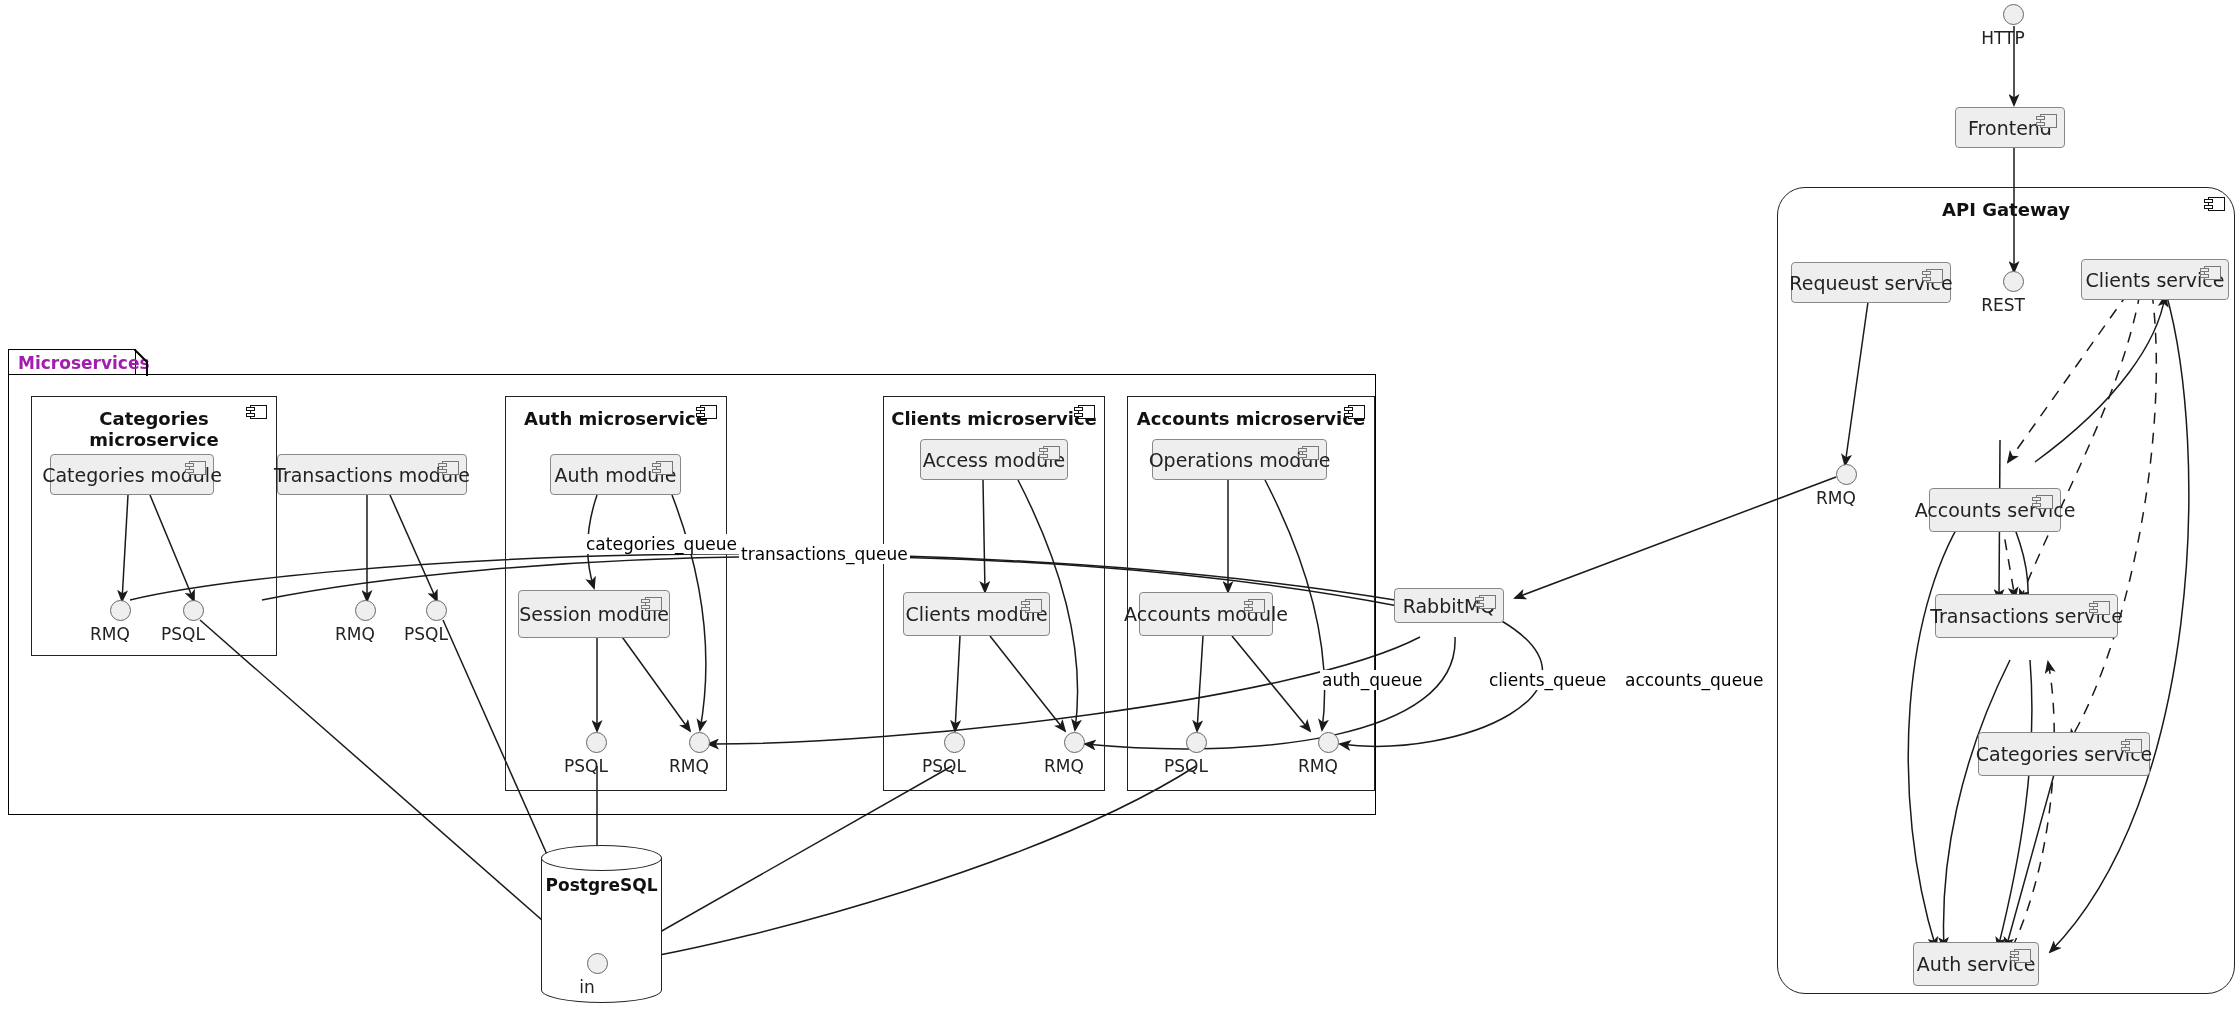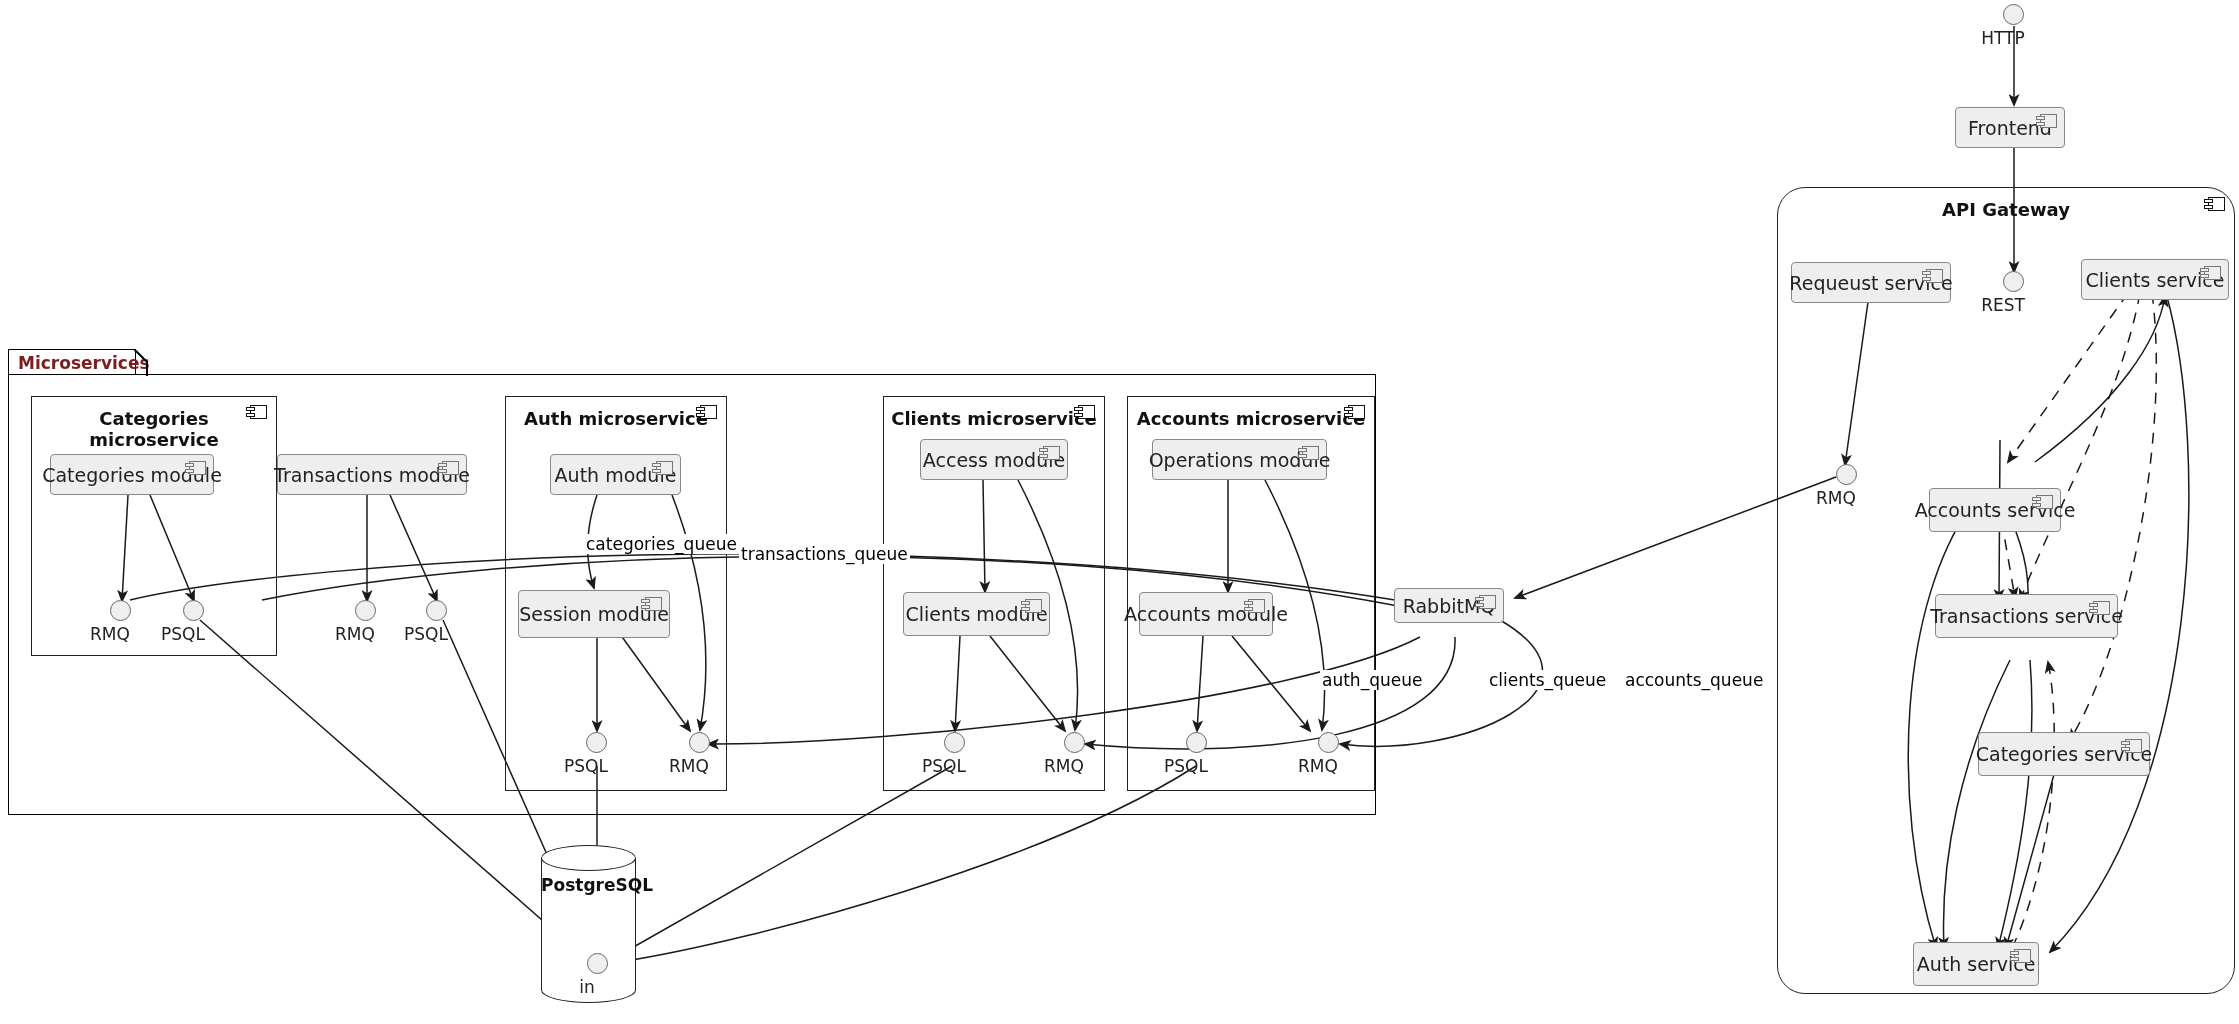--- a/index.html
+++ b/index.html
@@ -26,21 +26,21 @@
        box-sizing:border-box;z-index:2;}
   .box > .title{position:absolute;left:0;right:0;top:11px;text-align:center;
        font-weight:bold;font-size:18px;color:#111;}
   .box .cicon .body,.box .cicon .tab1,.box .cicon .tab2{border-color:#111;background:#fff;}
 
   
   .pkg{position:absolute;z-index:1;}
   .pkg .tab{position:absolute;left:0;top:0;height:26px;
        border:1.8px solid #000;border-bottom:none;box-sizing:border-box;background:#fff;
        display:flex;align-items:center;}
-  .pkg .tab span{font-weight:bold;font-size:17px;padding:0 8px 0 9px;color:#7f1d1d;}
+  .pkg .tab span{font-weight:bold;font-size:17px;padding:0 8px 0 9px;color:#a21caf;}
   .pkg .tab .slant{position:absolute;right:-13px;top:-1px;width:14px;height:27px;}
   .pkg .body{position:absolute;left:0;border:1.8px solid #000;box-sizing:border-box;background:transparent;}
 
   
   .port{position:absolute;z-index:7;}
   .port .dot{position:absolute;left:0;top:0;width:21px;height:21px;border-radius:50%;
        background:#EFEFEF;border:1.4px solid #666;box-sizing:border-box;}
   .port .plbl{position:absolute;left:50%;transform:translateX(-50%);top:24px;
        font-size:17px;color:#222;white-space:nowrap;}
 
@@ -396,21 +396,21 @@
   </div>
   <div class="port" style="left:1186px;top:732px;">
     <div class="dot"></div>
     <div class="plbl">PSQL</div>
   </div>
   <div class="port" style="left:1318px;top:732px;">
     <div class="dot"></div>
     <div class="plbl">RMQ</div>
   </div>
 
-  <div class="db" style="left:541px;top:845px;width:95px;height:158px;">
+  <div class="db" style="left:541px;top:845px;width:121px;height:158px;">
     <div class="tube"></div>
     <div class="bot"></div>
     <div class="cap"></div>
     <div class="dbname">PostgreSQL</div>
   </div>
   <div class="port" style="left:587px;top:953px;">
     <div class="dot"></div>
     <div class="plbl">in</div>
   </div>
 

